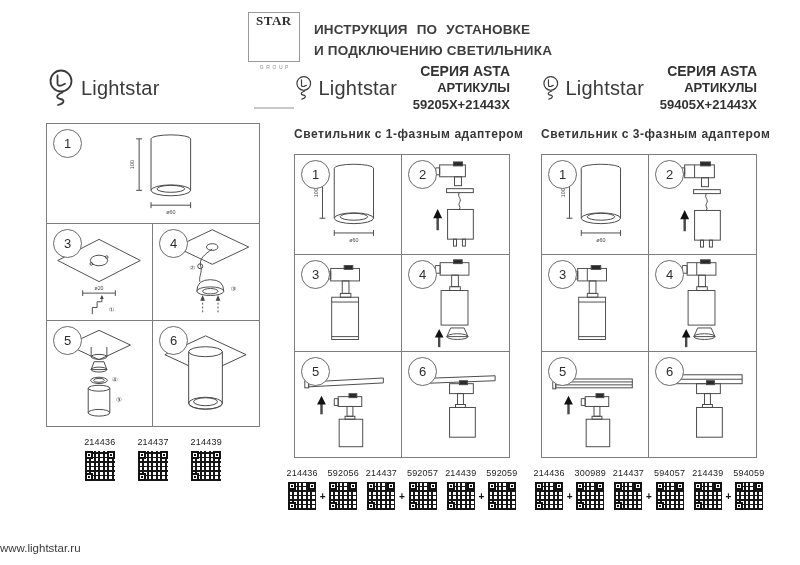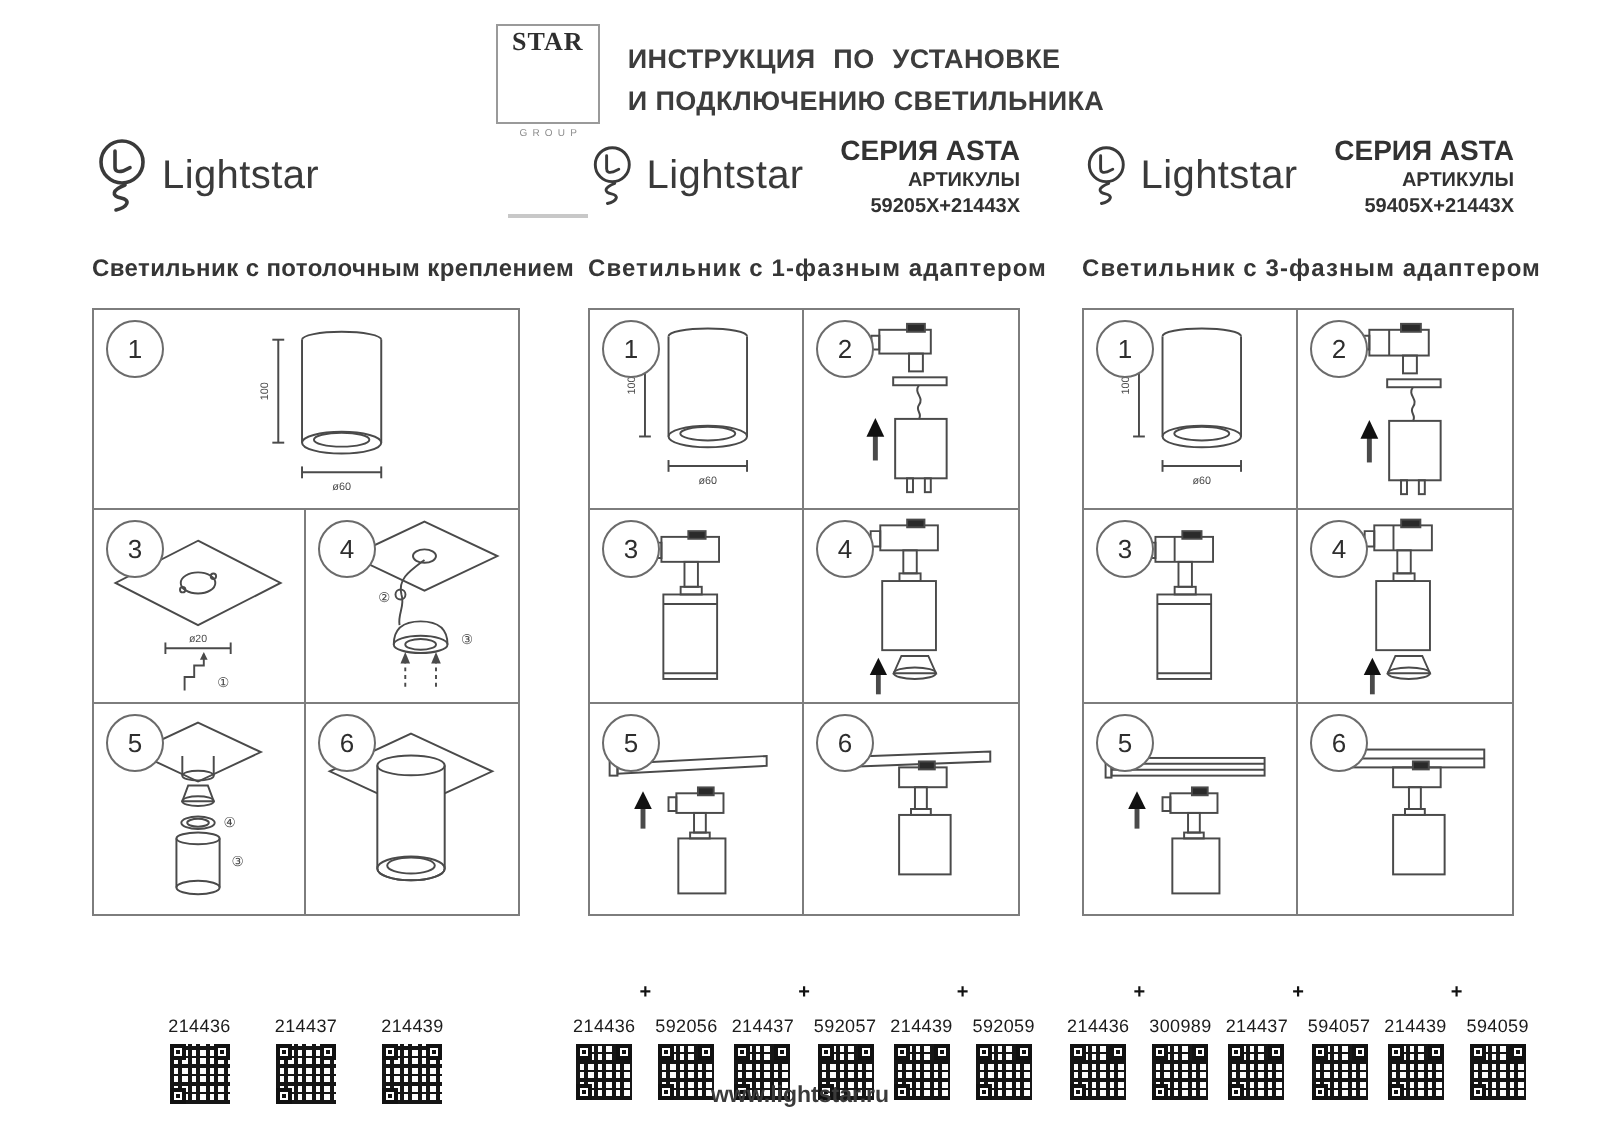--- a/index.html
+++ b/index.html
@@ -26,55 +26,55 @@
   .col{position:absolute;top:66px;}
   .col1{left:46px;width:214px}
   .col2{left:294px;width:216px}
   .col3{left:541px;width:216px}
 
   .brand{display:flex;align-items:center;height:44px;}
   .bword{font-size:20px;color:#3a3a3a;margin-left:5px;letter-spacing:.2px;}
   .bseries{margin-left:auto;text-align:right;line-height:1.3;}
   .sname{font-size:14px;font-weight:bold;color:#323232;}
   .sart{font-size:9.5px;font-weight:bold;color:#323232;}
-  .col2 .sart,.col3 .sart{font-size:10px;}
+  .col2 .sart,.col3 .sart{font-size:13px;}
 
   .subtitle{margin-top:17px;font-size:12px;font-weight:bold;color:#363636;white-space:nowrap;letter-spacing:.2px;}
   .col2 .subtitle,.col3 .subtitle{letter-spacing:.55px;}
 
   .diagram-grid{margin-top:13px;border:1px solid #7d7d7d;display:grid;
                 grid-template-columns:1fr 1fr;grid-template-rows:100px 97px 105px;box-sizing:border-box;}
   .cell{position:relative;border-right:1px solid #7d7d7d;border-bottom:1px solid #7d7d7d;overflow:hidden;}
   .cell.cr{border-right:none}
   .cell.cb{border-bottom:none}
   .cell.span2{grid-column:1/3}
   .cell svg{position:absolute;inset:0;width:100%;height:100%;}
   .badge{position:absolute;top:5px;left:6px;width:27px;height:27px;border:1px solid #6b6b6b;border-radius:50%;
          background:#fff;display:flex;align-items:center;justify-content:center;font-size:13px;color:#2e2e2e;z-index:2;}
 
   
   .codes{margin-top:10px;display:flex;justify-content:center;align-items:flex-start;gap:22px;}
   .codes.paired{gap:7px;}
   .cgroup{display:flex;align-items:flex-start;gap:2px;}
   .citem{display:flex;flex-direction:column;align-items:center;gap:4px;}
-  .cnum{font-size:9px;color:#1c1c1c;letter-spacing:.2px;margin-top:40px;}
+  .cnum{font-size:9px;color:#1c1c1c;letter-spacing:.2px;}
   .plus{font-size:10px;font-weight:bold;color:#111;margin-top:23px;}
   .qr{position:relative;width:30px;height:30px;background-color:#fff;
       background-image:
         repeating-linear-gradient(0deg,#161616 0 2px,transparent 2px 5px,#161616 5px 6px,transparent 6px 9px),
         repeating-linear-gradient(90deg,#161616 0 2px,transparent 2px 4px,#161616 4px 6px,transparent 6px 9px);}
   .paired .qr{width:28px;height:28px;}
   .qr i{position:absolute;width:8px;height:8px;border:2px solid #111;background:#fff;box-sizing:border-box;}
   .qr i::after{content:"";position:absolute;left:1px;top:1px;width:2px;height:2px;background:#111;}
   .qr i:nth-child(1){top:0;left:0}
   .qr i:nth-child(2){top:0;right:0}
   .qr i:nth-child(3){bottom:0;left:0}
 
-  .footer{position:absolute;bottom:11px;left:0;width:100%;text-align:center;
-          font-size:11.5px;font-weight:bold;color:#3a3a3a;}
+  .footer{position:absolute;bottom:11px;left:0;width:100%;
+          font-size:11.5px;font-weight:normal;color:#3a3a3a;}
 </style>
 </head>
 <body>
 
 <div class="page">
 
   <div class="hdr">
     <div class="logo-box">
       <div class="lb">LIGHT</div>
       <div class="lb">STAR</div>
@@ -95,21 +95,20 @@
     <div class="brand">
       <svg width="30" height="40" viewBox="0 0 30 40">
         <g fill="none" stroke="#3a3a3a" stroke-width="1.8" stroke-linecap="round">
           <circle cx="15" cy="13" r="10.5"></circle>
           <path d="M11.5,7.5 L11.5,15.5 Q11.5,18.5 15.5,17.5 L19,15.8"></path>
           <path d="M16.5,24.5 C10,27 9.5,30 14.5,31 C19.5,32 18,35.5 12,37"></path>
         </g>
       </svg>
       <div class="bword">Lightstar</div>
     </div>
-    <div class="subtitle">Светильник с потолочным креплением</div>
 
     <div class="diagram-grid">
 
       <div class="cell span2 cr">
         <div class="badge">1</div>
         <svg viewBox="0 0 214 100">
           <g fill="none" stroke="#4a4a4a" stroke-width="1">
             <path d="M105,15 A20,4 0 0 1 145,15"></path>
             <line x1="105" y1="15" x2="105" y2="67"></line>
               <line x1="145" y1="15" x2="145" y2="67"></line>

